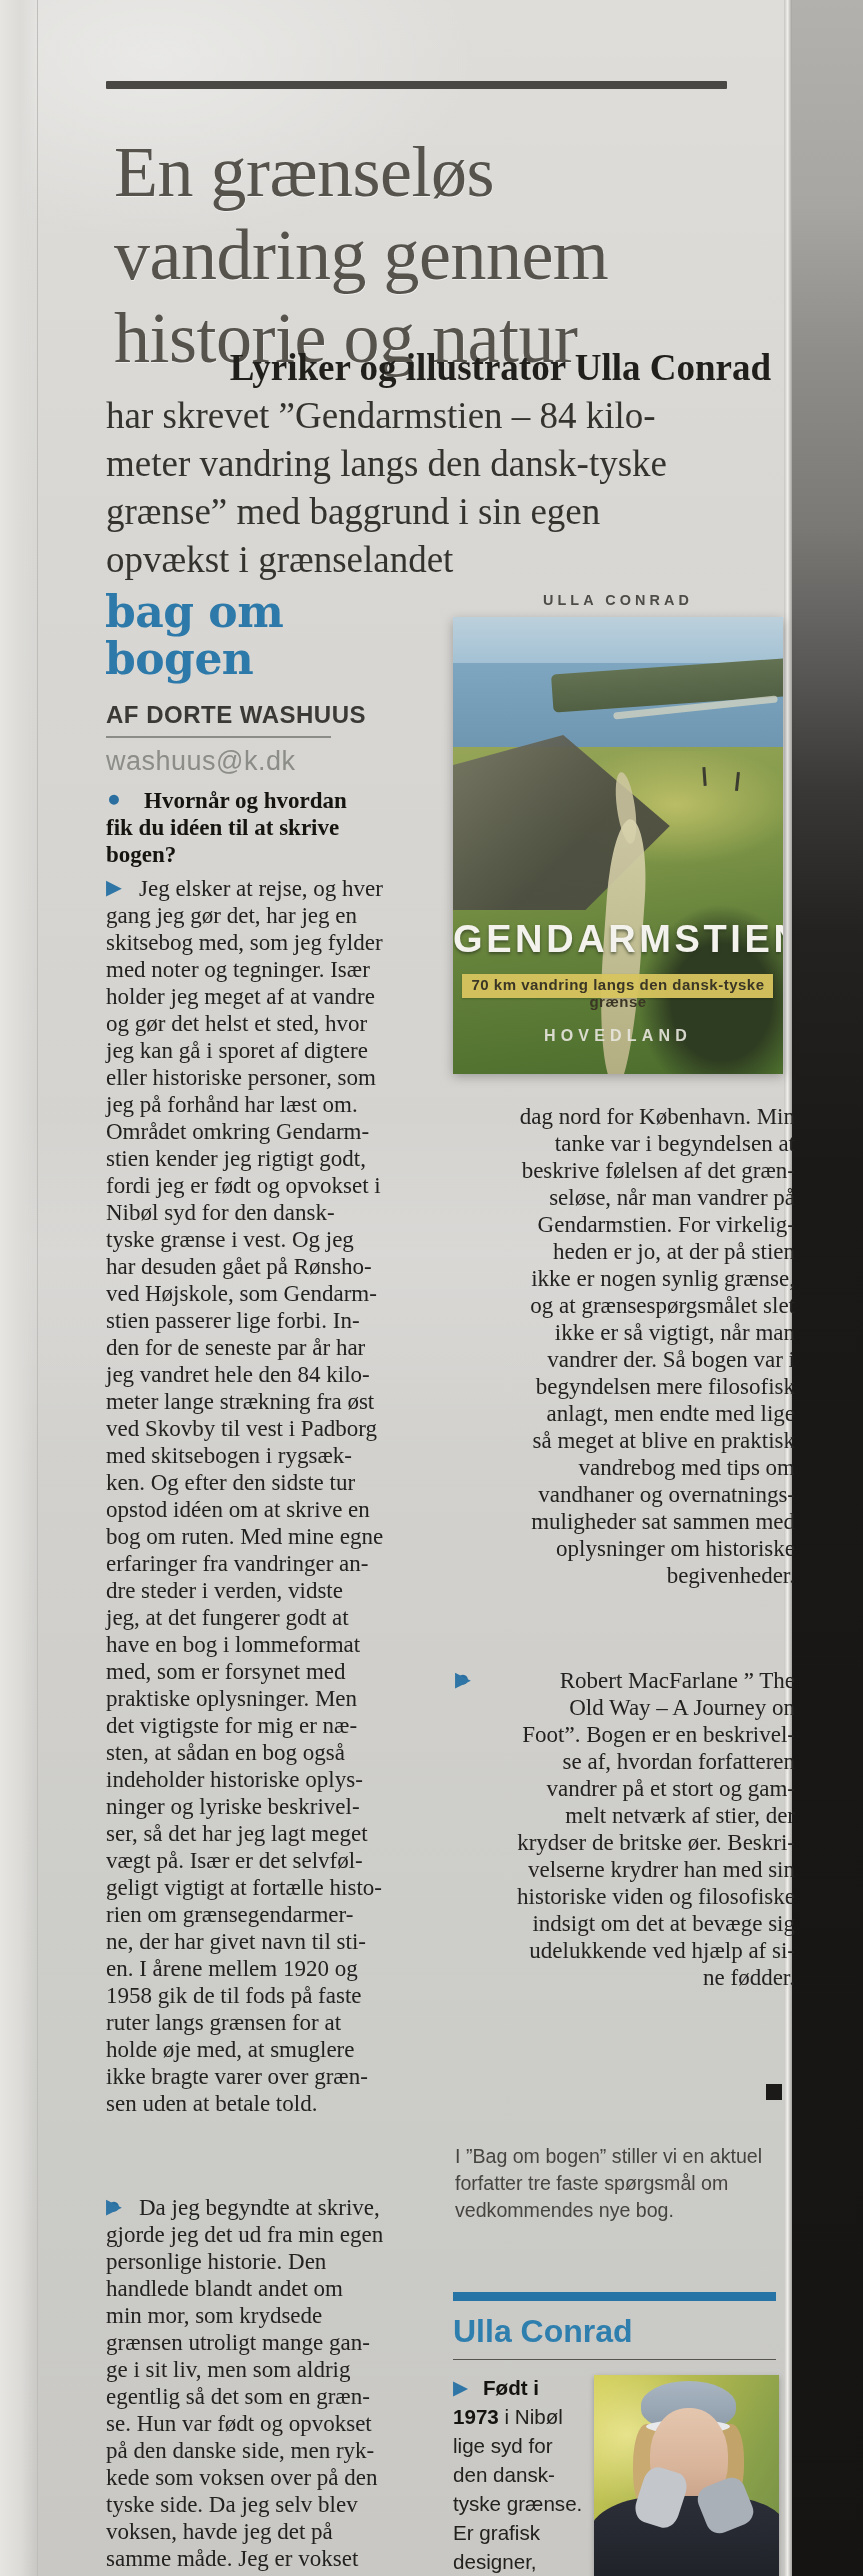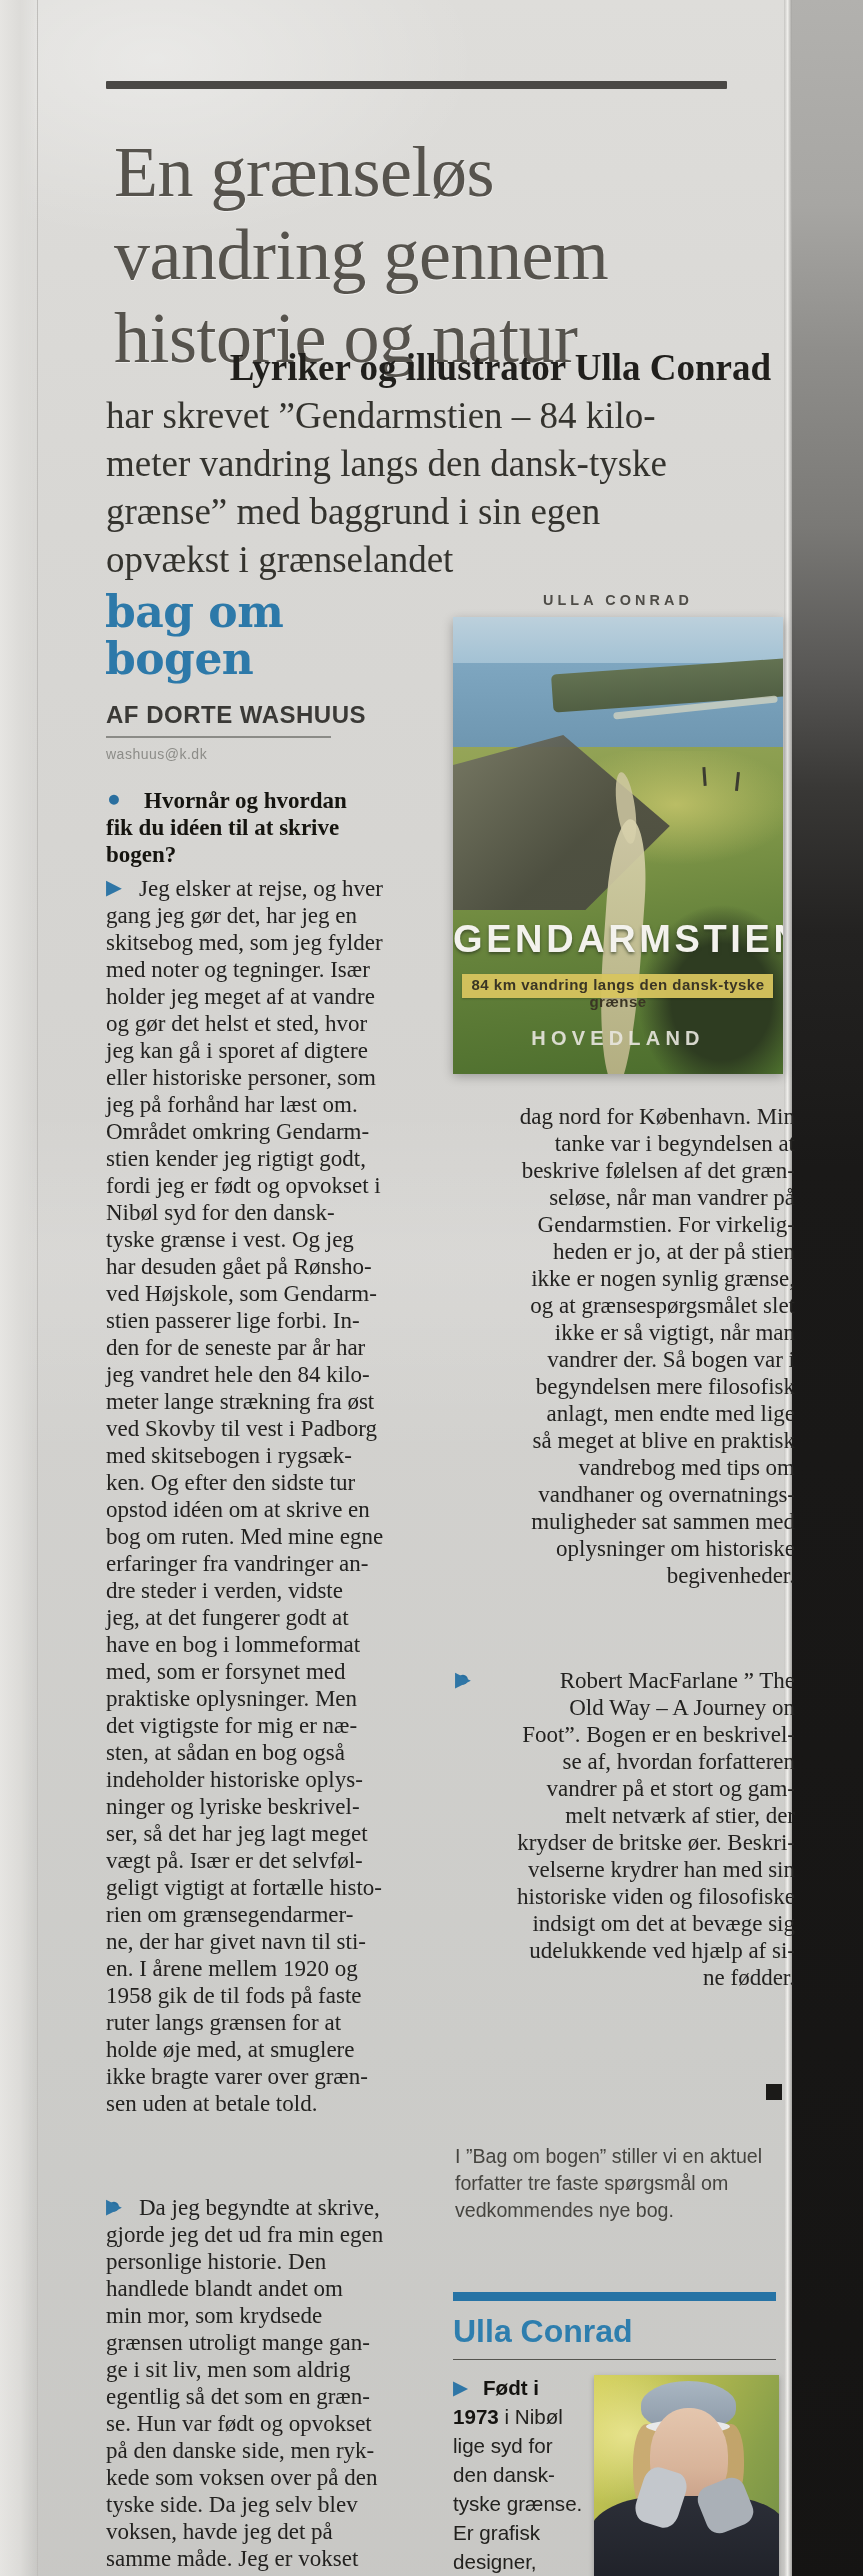--- a/index.html
+++ b/index.html
@@ -30,21 +30,21 @@
   .standfirst{position:absolute;left:106px;top:344px;width:665px;font-size:37px;line-height:48px;color:#34332e;}
   .standfirst .sf-bold{display:block;font-weight:700;color:#201f1c;text-align:right;}
   .standfirst .sf-rest{display:block;white-space:pre-line;}
 
   .kicker{position:absolute;left:105px;top:588px;width:330px;font-family:"DejaVu Serif",serif;
     font-weight:700;font-size:44px;line-height:47px;color:#2d79a9;white-space:pre-line;letter-spacing:-0.5px;}
   .byline{position:absolute;left:106px;top:701px;font-family:"Liberation Sans",sans-serif;
     font-weight:700;font-size:24px;color:#3a3936;letter-spacing:0.5px;}
   .byline-rule{position:absolute;left:106px;top:736px;width:225px;height:1.5px;background:#8b8b87;}
   .email{position:absolute;left:106px;top:746px;font-family:"Liberation Sans",sans-serif;
-    font-size:14px;color:#8c8c88;letter-spacing:0.5px;}
+    font-size:27px;color:#8c8c88;letter-spacing:0.5px;}
 
   .col{position:absolute;color:#232220;font-size:23px;line-height:27px;}
   .col-1{left:106px;top:787px;width:361px;}
   .col-2{left:455px;top:1103px;width:340px;text-align:right;}
   .q{position:relative;font-weight:700;color:#15140f;white-space:pre-line;text-indent:38px;margin:0 0 7.2px 0;}
   .q .bullet{position:absolute;left:1px;top:-2.1px;text-indent:0;color:#2a6f9f;font-size:23px;}
   .a{position:relative;white-space:pre-line;text-indent:33px;margin:0;}
   .a .arrow{position:absolute;left:0;top:-1.5px;text-indent:0;color:#2f76a6;font-size:20.6px;}
   .q.q-2{margin-top:77px;}
   .q.q-3{margin-top:78px;margin-bottom:20.6px;}
@@ -110,21 +110,21 @@
   .cv-fence1,.cv-fence2{position:absolute;width:3.1px;height:18.5px;background:#3b3b30;}
   .cv-fence1{right:44px;top:155px;transform:rotate(6deg);}
   .cv-fence2{right:77px;top:150px;transform:rotate(-4deg);}
   .cv-title{position:absolute;left:0;top:301px;width:100%;text-align:center;font-family:"Liberation Sans",sans-serif;
     font-weight:700;font-size:38px;letter-spacing:3.6px;color:#f3f2ed;text-shadow:0 1.5px 3.1px rgba(40,50,30,.65);}
   .cv-substrip{position:absolute;left:9.3px;top:357px;width:311px;height:24px;background:rgba(215,196,94,.95);
     box-shadow:0 1px 2.1px rgba(0,0,0,.2);}
   .cv-subtitle{position:absolute;left:0;top:359px;width:100%;text-align:center;font-family:"Liberation Sans",sans-serif;
     font-weight:700;font-size:15px;color:#3a3524;letter-spacing:0.5px;}
   .cv-publisher{position:absolute;left:0;top:410px;width:100%;text-align:center;font-family:"Liberation Sans",sans-serif;
-    font-weight:700;font-size:20px;letter-spacing:5.2px;color:#e9e7df;opacity:.9;}
+    font-weight:700;font-size:16px;letter-spacing:5.2px;color:#e9e7df;opacity:.9;}
 </style>
 </head>
 <body>
 
 <div id="page">
 
   <div class="left-fold"></div>
   <div class="page-edge"></div>
   <div class="right-shadow"></div>
 
@@ -229,21 +229,21 @@
     <div class="cv-grass"></div>
     <div class="cv-sunlit"></div>
     <div class="cv-cliff"></div>
     <div class="cv-path2"></div>
     <div class="cv-path"></div>
     <div class="cv-bush"></div>
     <div class="cv-fence1"></div>
     <div class="cv-fence2"></div>
     <div class="cv-title">GENDARMSTIEN</div>
     <div class="cv-substrip"></div>
-    <div class="cv-subtitle">84 km vandring langs den dansk-tyske grænse</div>
+    <div class="cv-subtitle">70 km vandring langs den dansk-tyske grænse</div>
     <div class="cv-publisher">HOVEDLAND</div>
   </div>
 
   <div class="col col-2">
     <p class="a"><span>dag nord for København. Min
 tanke var i begyndelsen at
 beskrive følelsen af det græn-
 seløse, når man vandrer på
 Gendarmstien. For virkelig-
 heden er jo, at der på stien

